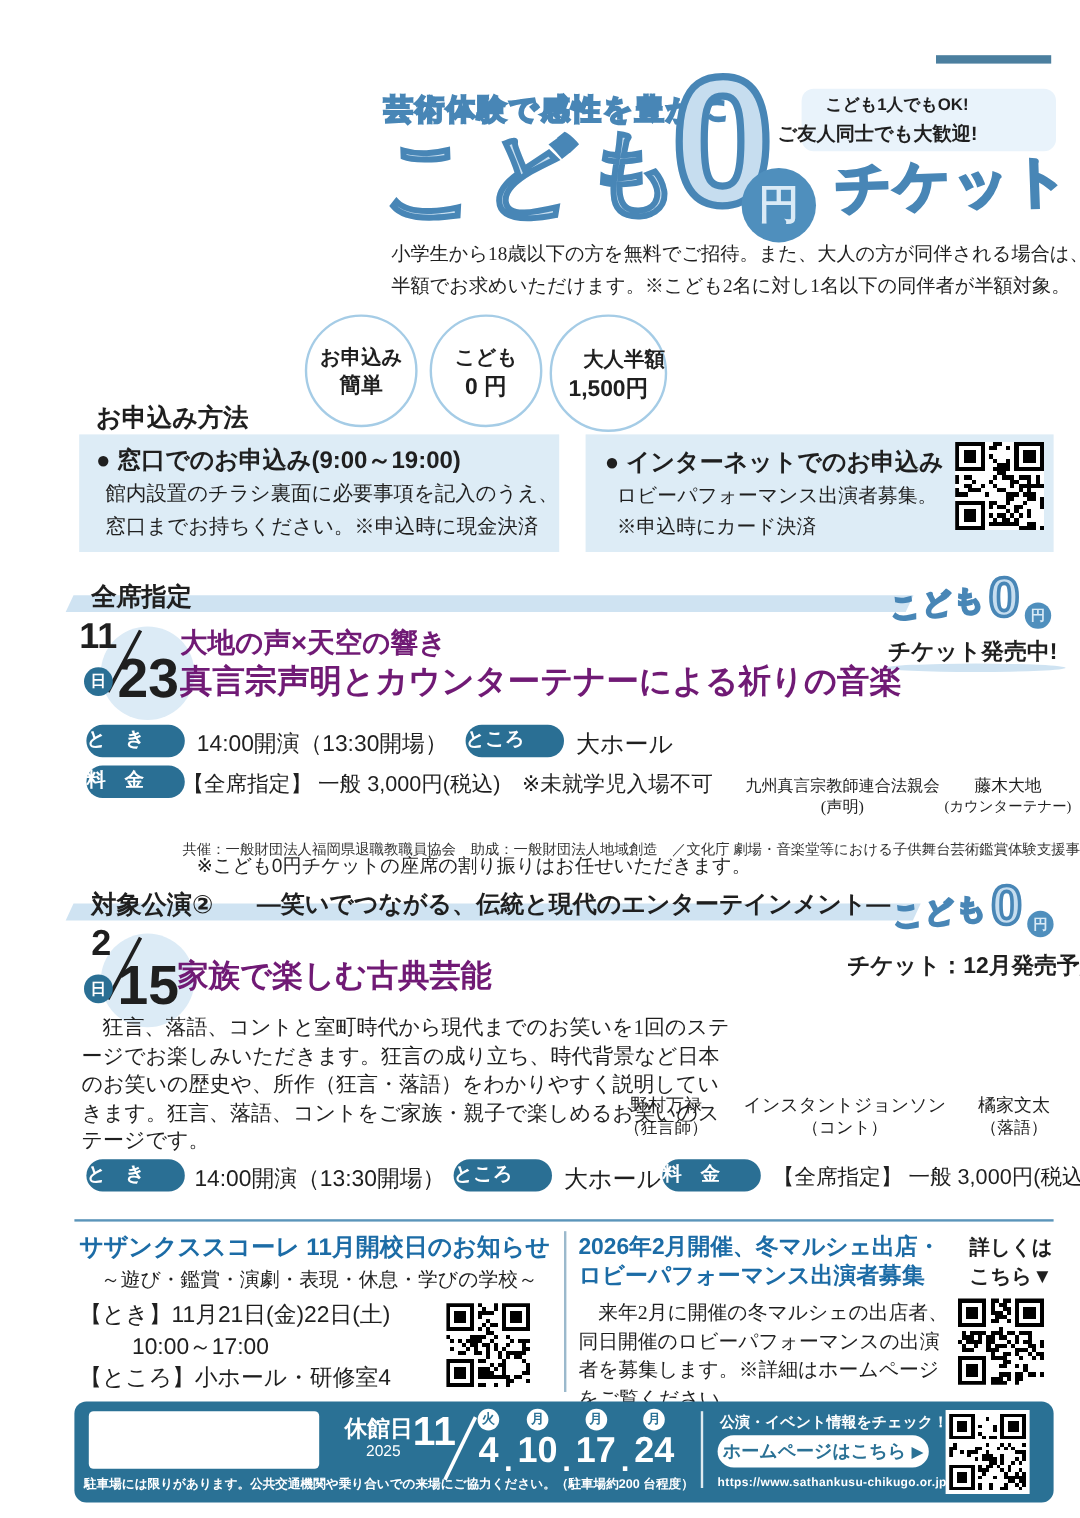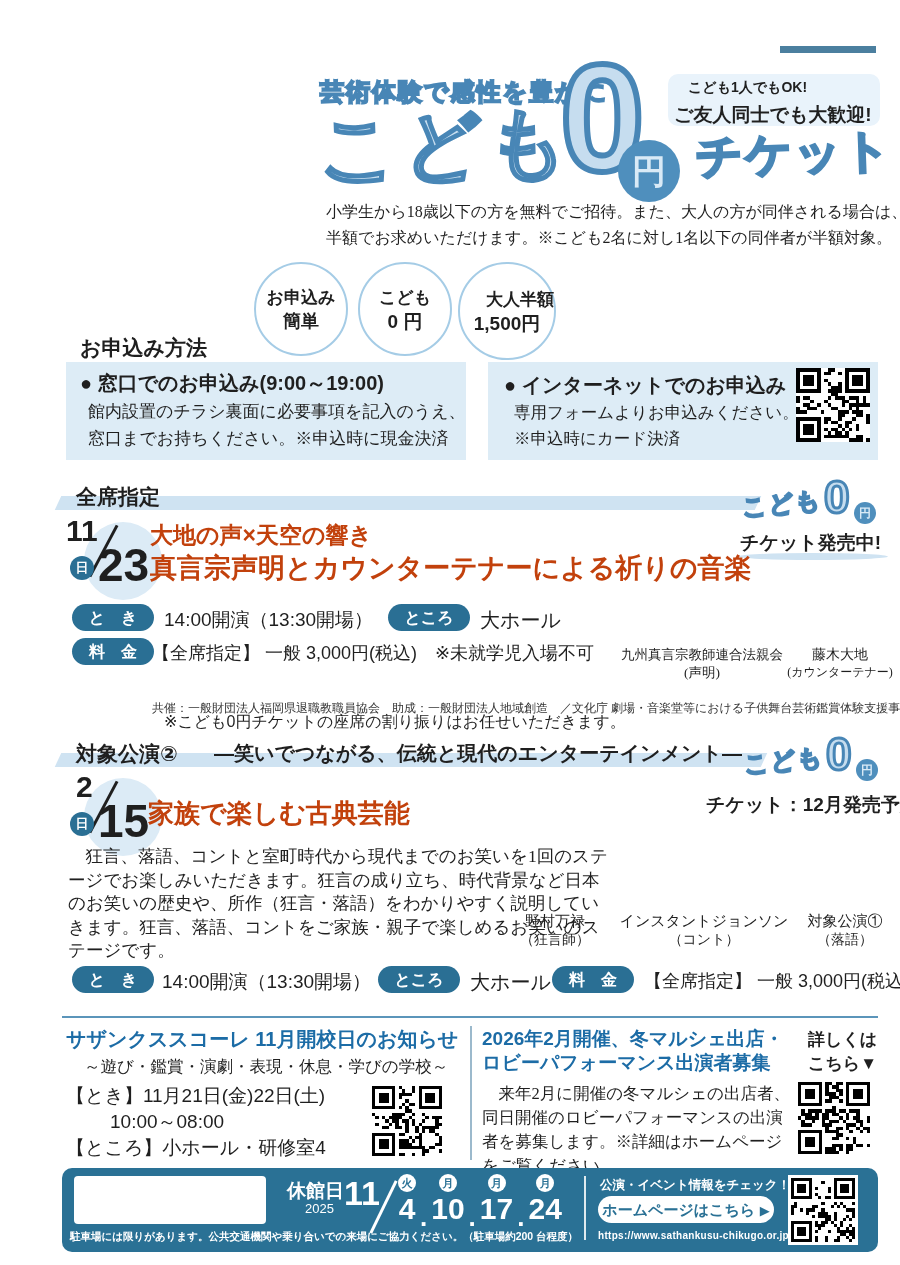--- a/index.html
+++ b/index.html
@@ -6,31 +6,31 @@
   html,body { background:#ffffff; }
   .page {
     position:relative; width:900px; height:1265px; overflow:hidden;
     background:#ffffff; color:#1f1f1f;
     font-family:"Liberation Sans","DejaVu Sans",sans-serif;
   }
   .abs { position:absolute; }
   .serif { font-family:"Liberation Serif","DejaVu Serif",serif; }
   .b { font-weight:bold; }
   .nowrap { white-space:nowrap; }
-  .blue { color:#c2410c; }
+  .blue { color:#701a75; }
   .teal-txt { color:#1c6ca6; }
   
   .ol {
     color:#c6ddef;
     -webkit-text-stroke:2.5px #4886b6;
     font-weight:800; letter-spacing:2px; line-height:1;
   }
   .pill {
-    background:#2a6f94; color:#fff; border-radius:15px; text-align:center;
-    font-weight:bold; font-size:16px; height:27px; line-height:27px; width:82px;
+    background:#2a6f94; color:#fff; border-radius:15px; text-align:left;
+    font-weight:bold; font-size:16px; height:27px; line-height:27px; width:82px;font-family:Liberation Mono, monospace;
   }
   .softcircle { border-radius:50%; background:#dcebf6; }
   .wd-circle { border-radius:50%; background:#2a6f94; color:#fff; text-align:center; font-weight:bold; }
   .fcircle { border:2px solid #a5cce6; border-radius:50%; background:#fff; text-align:center; }
   .band-strip { background:#cfe3f2; transform:skewX(-25deg); }
   .lightbox { background:#ddecf6; }
   .swoosh { background:#cfe3f2; border-radius:50%; }
   .qr { display:block; }
   .qrbox { background:#fff; padding:3px; }
   .footer { background:#2a7195; border-radius:10px; }
@@ -58,21 +58,21 @@
   <div class="abs ol nowrap" style="left:318px;top:106px;font-size:78px;letter-spacing:5px;transform:rotate(-2deg);">こども</div>
 
   <div class="abs ol nowrap" style="left:560px;top:42px;font-size:152px;-webkit-text-stroke-width:6px;letter-spacing:0;">0</div>
 
   <div class="abs yen-badge" style="left:618px;top:140px;width:62px;height:62px;font-size:34px;line-height:62px;">円</div>
 
   <div class="abs ol nowrap" style="left:696px;top:130px;font-size:46px;transform:rotate(-2deg);">チケット</div>
 
   <div class="abs note-bubble" style="left:668px;top:74px;width:212px;height:52px;"></div>
   <div class="abs b nowrap" style="left:688px;top:79px;font-size:14px;">こども1人でもOK!</div>
-  <div class="abs b nowrap" style="left:674px;top:102px;font-size:19px;">ご友人同士でも大歓迎!</div>
+  <div class="abs b nowrap" style="left:648px;top:102px;font-size:16px;">ご友人同士でも大歓迎!</div>
 
   <div class="abs serif nowrap" style="left:326px;top:202px;font-size:16px;">小学生から18歳以下の方を無料でご招待。また、大人の方が同伴される場合は、</div>
   <div class="abs serif nowrap" style="left:326px;top:228px;font-size:16px;">半額でお求めいただけます。※こども2名に対し1名以下の同伴者が半額対象。</div>
 
   <div class="abs fcircle" style="left:254px;top:262px;width:94px;height:94px;">
     <div class="b" style="margin-top:22px;font-size:17px;">お申込み</div>
     <div class="b" style="font-size:18px;font-family:Liberation Mono, monospace;">簡単</div>
   </div>
   <div class="abs fcircle" style="left:358px;top:262px;width:94px;height:94px;">
     <div class="b" style="margin-top:22px;font-size:17px;">こども</div>
@@ -85,21 +85,21 @@
 
   <div class="abs b nowrap" style="left:80px;top:334px;font-size:21px;">お申込み方法</div>
 
   <div class="abs lightbox" style="left:66px;top:362px;width:400px;height:98px;"></div>
   <div class="abs b nowrap" style="left:80px;top:370px;font-size:20px;">● 窓口でのお申込み(9:00～19:00)</div>
   <div class="abs serif nowrap" style="left:88px;top:400px;font-size:17px;">館内設置のチラシ裏面に必要事項を記入のうえ、</div>
   <div class="abs serif nowrap" style="left:88px;top:427px;font-size:17px;">窓口までお持ちください。※申込時に現金決済</div>
 
   <div class="abs lightbox" style="left:488px;top:362px;width:390px;height:98px;"></div>
   <div class="abs b nowrap" style="left:504px;top:372px;font-size:20px;">● インターネットでのお申込み</div>
-  <div class="abs serif nowrap" style="left:514px;top:402px;font-size:16.5px;">専用フォームよりお申込みください。</div>
+  <div class="abs serif nowrap" style="left:514px;top:402px;font-size:16.5px;">ロビーパフォーマンス出演者募集。</div>
   <div class="abs serif nowrap" style="left:514px;top:428px;font-size:16.5px;">※申込時にカード決済</div>
   <div class="abs qr" style="left:796px;top:368px;width:74px;height:74px;"><svg viewBox="0 0 84 84" width="100%" height="100%" shape-rendering="crispEdges">
         <rect width="100%" height="100%" fill="#fff"></rect>
         <rect x="36" y="0" width="4" height="4" fill="#000"></rect>
         <rect x="40" y="0" width="4" height="4" fill="#000"></rect>
         <rect x="32" y="4" width="4" height="4" fill="#000"></rect>
         <rect x="36" y="4" width="4" height="4" fill="#000"></rect>
         <rect x="48" y="4" width="4" height="4" fill="#000"></rect>
         <rect x="32" y="12" width="4" height="4" fill="#000"></rect>
         <rect x="36" y="16" width="4" height="4" fill="#000"></rect>
@@ -280,38 +280,38 @@
 
   <div class="abs serif" style="left:512px;top:912px;width:86px;text-align:center;">
     <div class="nowrap" style="font-size:15px;">野村万禄</div>
     <div class="nowrap" style="font-size:14px;">（狂言師）</div>
   </div>
   <div class="abs serif" style="left:618px;top:912px;width:172px;text-align:center;">
     <div class="nowrap" style="font-size:15px;">インスタントジョンソン</div>
     <div class="nowrap" style="font-size:14px;">（コント）</div>
   </div>
   <div class="abs serif" style="left:798px;top:912px;width:94px;text-align:center;">
-    <div class="nowrap" style="font-size:15px;">対象公演①</div>
+    <div class="nowrap" style="font-size:15px;">橘家文太</div>
     <div class="nowrap" style="font-size:14px;">（落語）</div>
   </div>
 
   <div class="abs pill" style="left:72px;top:966px;">と　き</div>
   <div class="abs nowrap" style="left:162px;top:969px;font-size:19px;">14:00開演（13:30開場）</div>
   <div class="abs pill" style="left:378px;top:966px;">ところ</div>
   <div class="abs nowrap" style="left:470px;top:969px;font-size:20px;">大ホール</div>
   <div class="abs pill" style="left:552px;top:966px;">料　金</div>
   <div class="abs nowrap" style="left:644px;top:969px;font-size:18px;">【全席指定】 一般 3,000円(税込)</div>
 
   <div class="abs" style="left:62px;top:1016px;width:816px;height:2px;background:#5b95ba;"></div>
   <div class="abs vdiv" style="left:470px;top:1026px;width:2px;height:134px;"></div>
 
   <div class="abs b teal-txt nowrap" style="left:66px;top:1026px;font-size:20px;">サザンクススコーレ 11月開校日のお知らせ</div>
   <div class="abs serif nowrap" style="left:84px;top:1056px;font-size:16.5px;">～遊び・鑑賞・演劇・表現・休息・学びの学校～</div>
   <div class="abs nowrap" style="left:66px;top:1083px;font-size:19px;">【とき】11月21日(金)22日(土)</div>
-  <div class="abs nowrap" style="left:110px;top:1109px;font-size:19px;">10:00～08:00</div>
+  <div class="abs nowrap" style="left:110px;top:1109px;font-size:19px;">10:00～17:00</div>
   <div class="abs nowrap" style="left:66px;top:1135px;font-size:19px;">【ところ】小ホール・研修室4</div>
   <div class="abs qr" style="left:372px;top:1086px;width:70px;height:70px;"><svg viewBox="0 0 84 84" width="100%" height="100%" shape-rendering="crispEdges">
         <rect width="100%" height="100%" fill="#fff"></rect>
         <rect x="32" y="0" width="4" height="4" fill="#000"></rect>
         <rect x="48" y="0" width="4" height="4" fill="#000"></rect>
         <rect x="36" y="4" width="4" height="4" fill="#000"></rect>
         <rect x="48" y="4" width="4" height="4" fill="#000"></rect>
         <rect x="32" y="8" width="4" height="4" fill="#000"></rect>
         <rect x="36" y="8" width="4" height="4" fill="#000"></rect>
         <rect x="40" y="8" width="4" height="4" fill="#000"></rect>

